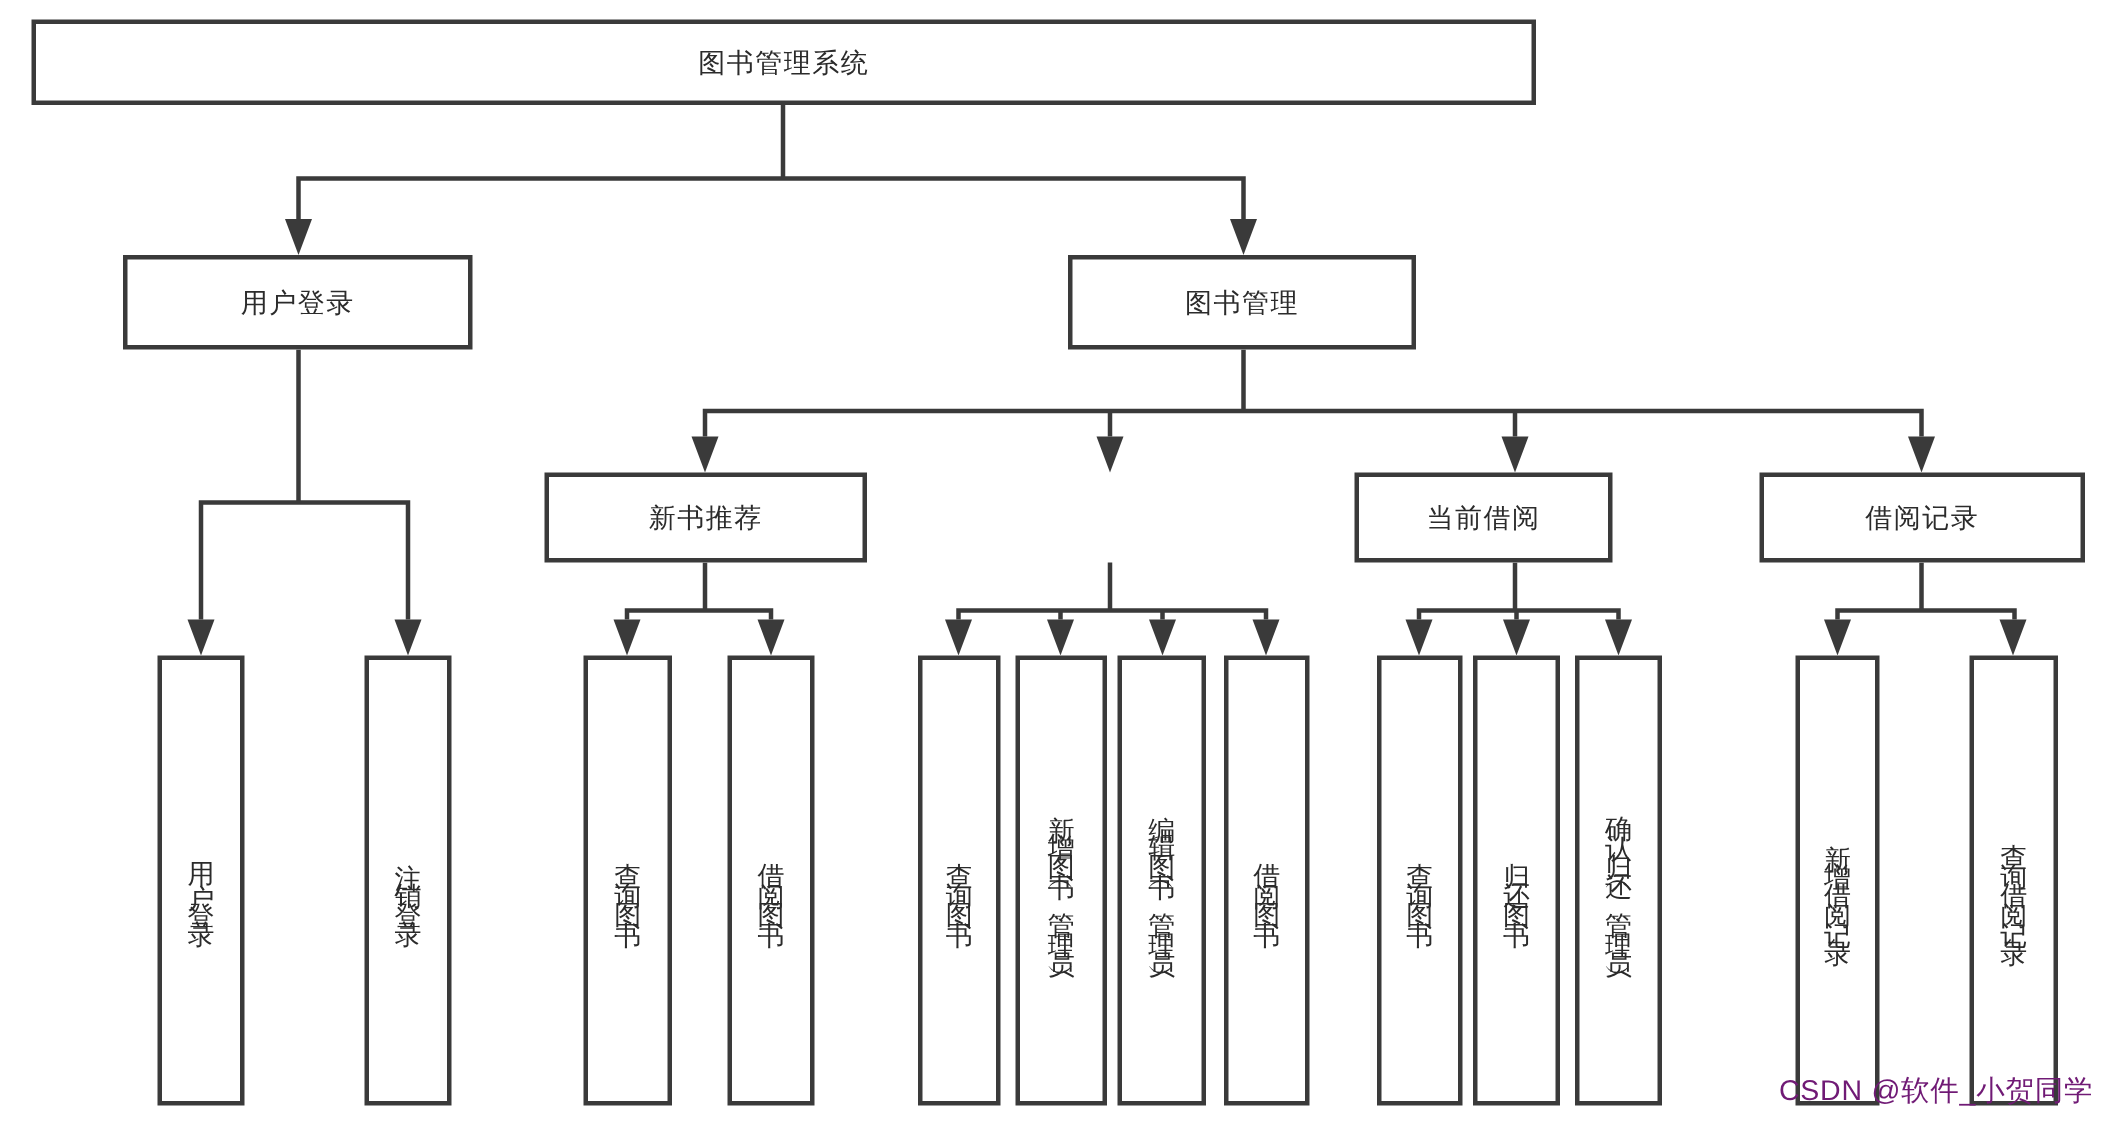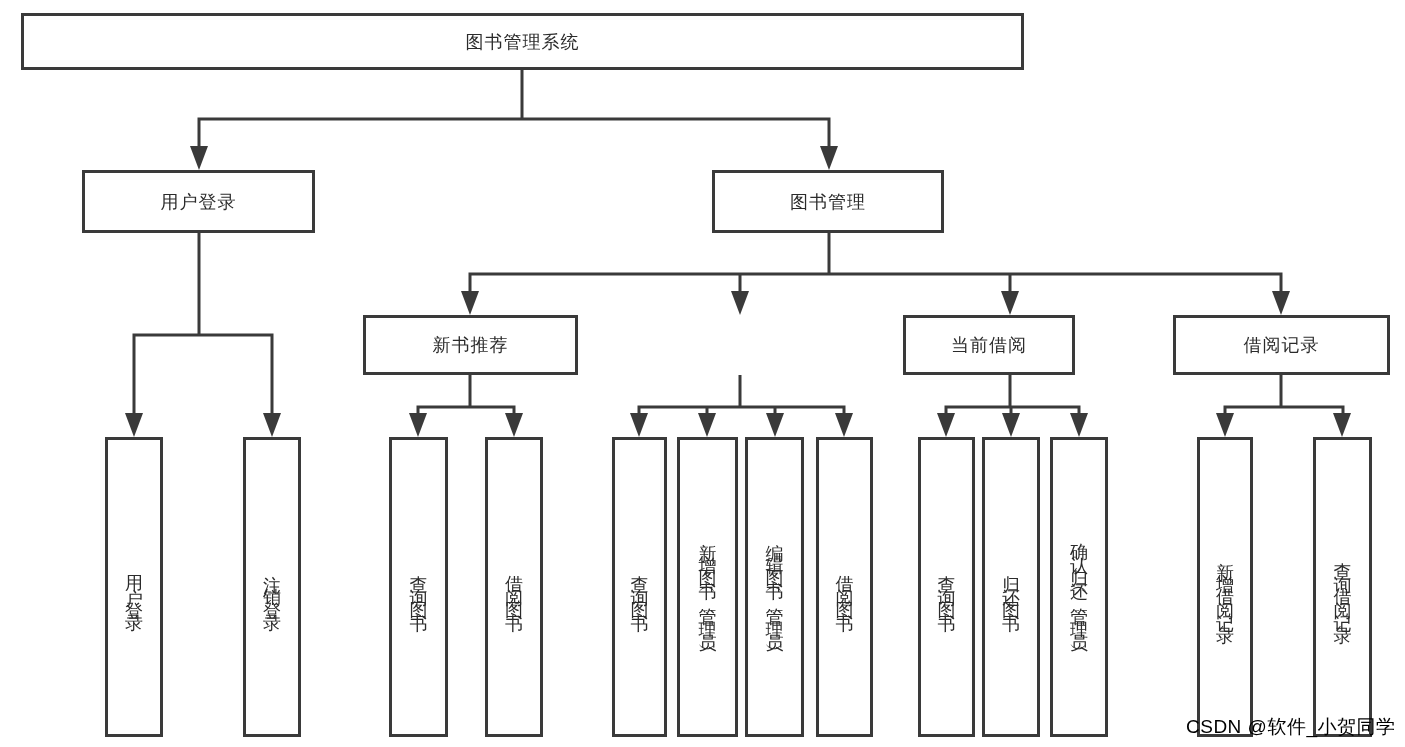--- a/index.html
+++ b/index.html
@@ -65,21 +65,21 @@
     left: 0; top: 0;
     width: 1405px; height: 747px;
     z-index: 1;
   }
   .watermark {
     position: absolute;
     left: 1186px;
     top: 714px;
     font-size: 19px;
     letter-spacing: 0.5px;
-    color: #000000;
+    color: #701a75;
     white-space: nowrap;
     z-index: 5;
     pointer-events: none;
   }
 </style>
 </head>
 <body>
 
 <div class="stage">
 

